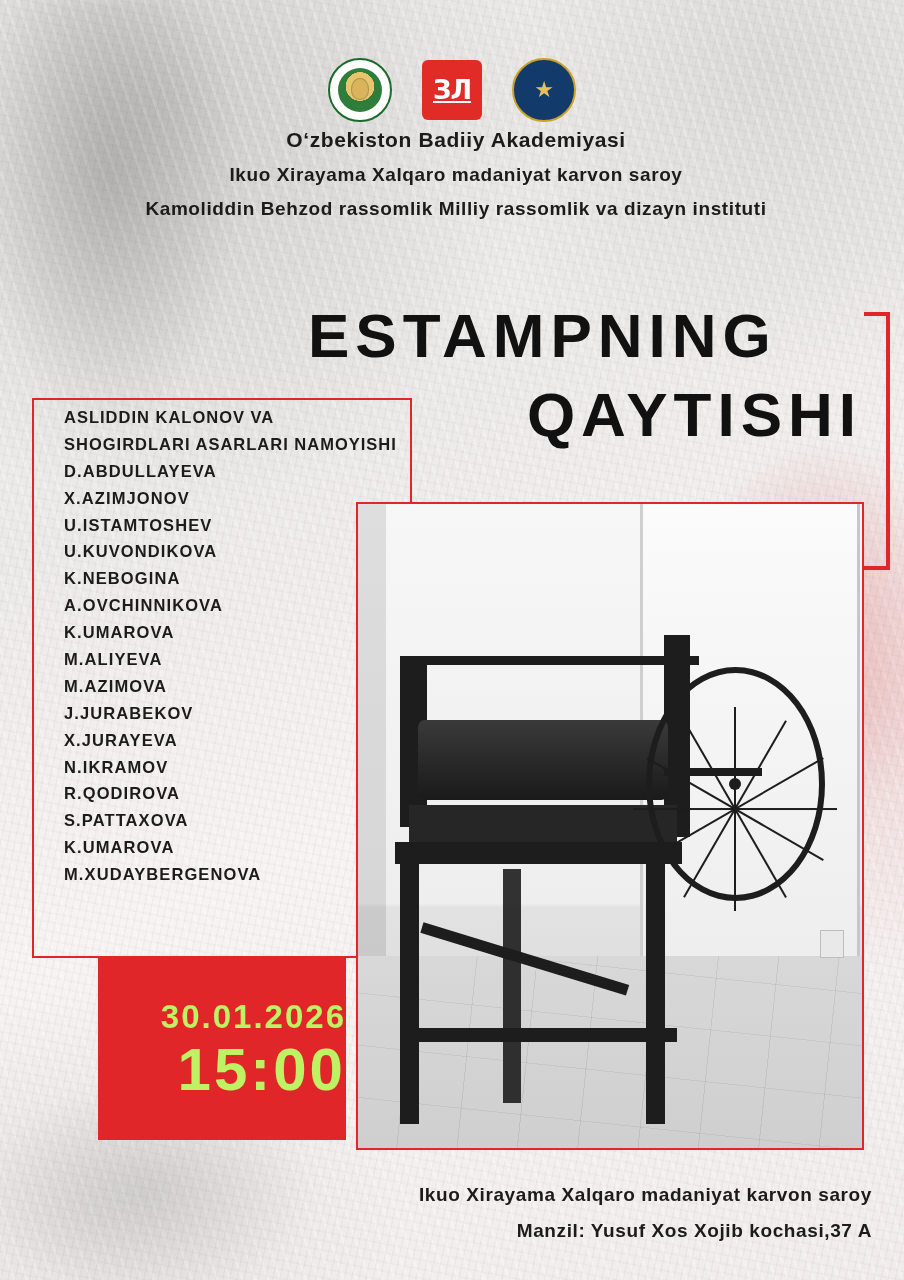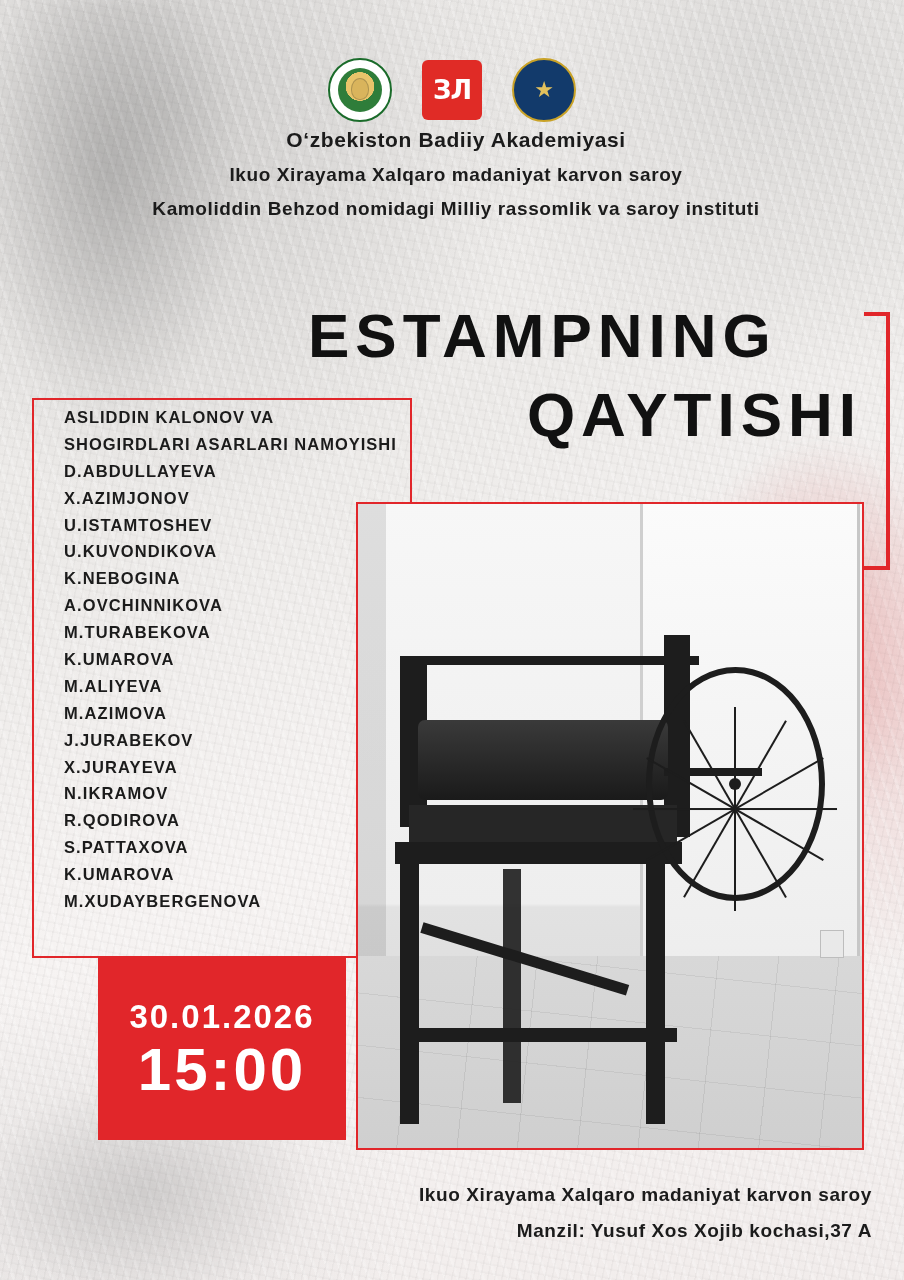--- a/index.html
+++ b/index.html
@@ -88,20 +88,21 @@
 
   .logo-hirayama {
     border-radius: 6px;
     background: #e02b26;
     display: flex; align-items: center; justify-content: center;
     color: #ffffff;
     font-weight: 700;
     font-size: 26px;
     letter-spacing: -1px;
     font-family: "DejaVu Sans", sans-serif;
+    text-decoration: underline;
   }
 
   .logo-institute {
     border-radius: 50%;
     background: #123a6b;
     border: 2px solid #c9a227;
     display: flex; align-items: center; justify-content: center;
     color: #e3c15c;
     font-size: 22px;
     line-height: 1;
@@ -189,24 +190,24 @@
   .artist-item.head { letter-spacing: 1.0px; }
 
   
   .date-block {
     position: absolute;
     left: 98px;
     top: 958px;
     width: 248px;
     height: 182px;
     background: #e1262a;
-    color: #ffffff;
+    color: #bef264;
     display: flex;
     flex-direction: column;
-    align-items: center;
+    align-items: flex-end;
     justify-content: center;
   }
   .date-text {
     font-family: "Liberation Sans", sans-serif;
     font-weight: 700;
     font-size: 33px;
     letter-spacing: 2px;
     margin-bottom: 2px;
   }
   .time-text {
@@ -361,40 +362,39 @@
       <span>ЗЛ</span>
     </div>
     <div class="logo logo-institute">
       <span>★</span>
     </div>
   </div>
 
   <div class="header-block">
     <div class="header-line hl1">O‘zbekiston Badiiy Akademiyasi</div>
     <div class="header-line hl2">Ikuo Xirayama Xalqaro madaniyat karvon saroy</div>
-    <div class="header-line hl3">Kamoliddin Behzod nomidagi Milliy rassomlik va saroy instituti</div>
+    <div class="header-line hl3">Kamoliddin Behzod rassomlik Milliy rassomlik va dizayn instituti</div>
   </div>
 
   <div class="title-wrap">
     <div class="title-line">ESTAMPNING</div>
     <div class="title-line second">QAYTISHI</div>
   </div>
   <div class="title-bracket"></div>
 
   <div class="artists-box"></div>
   <div class="artists-list">
     <div class="artist-item head">ASLIDDIN KALONOV VA</div>
     <div class="artist-item head">SHOGIRDLARI ASARLARI NAMOYISHI</div>
     <div class="artist-item">D.ABDULLAYEVA</div>
     <div class="artist-item">X.AZIMJONOV</div>
     <div class="artist-item">U.ISTAMTOSHEV</div>
     <div class="artist-item">U.KUVONDIKOVA</div>
     <div class="artist-item">K.NEBOGINA</div>
     <div class="artist-item">A.OVCHINNIKOVA</div>
-    <div class="artist-item">M.TURABEKOVA</div>
     <div class="artist-item">K.UMAROVA</div>
     <div class="artist-item">M.ALIYEVA</div>
     <div class="artist-item">M.AZIMOVA</div>
     <div class="artist-item">J.JURABEKOV</div>
     <div class="artist-item">X.JURAYEVA</div>
     <div class="artist-item">N.IKRAMOV</div>
     <div class="artist-item">R.QODIROVA</div>
     <div class="artist-item">S.PATTAXOVA</div>
     <div class="artist-item">K.UMAROVA</div>
     <div class="artist-item">M.XUDAYBERGENOVA</div>

